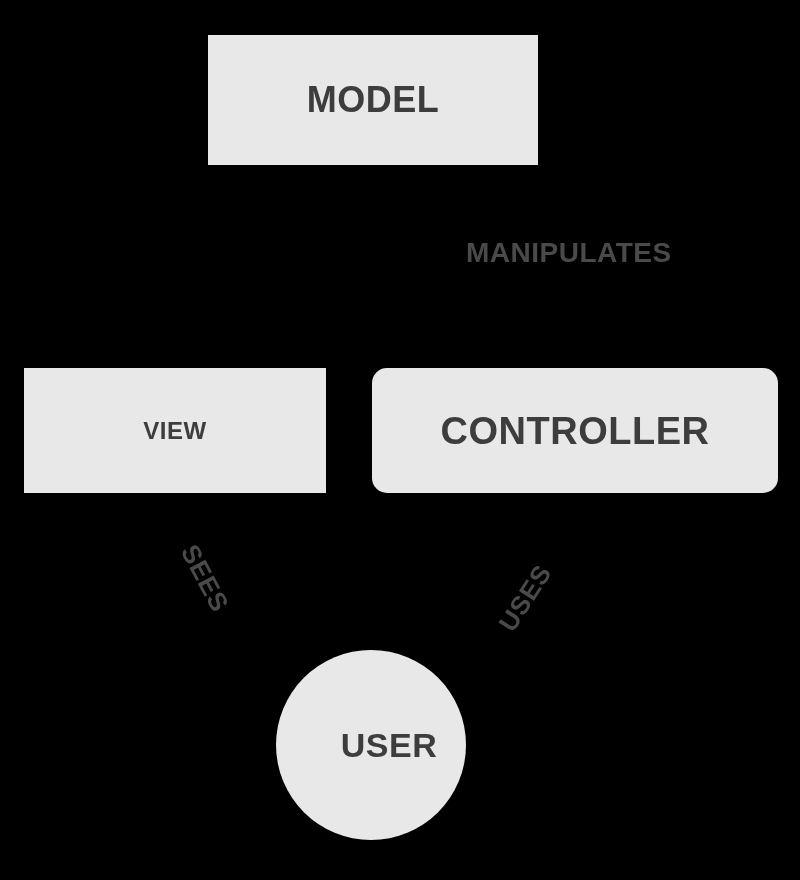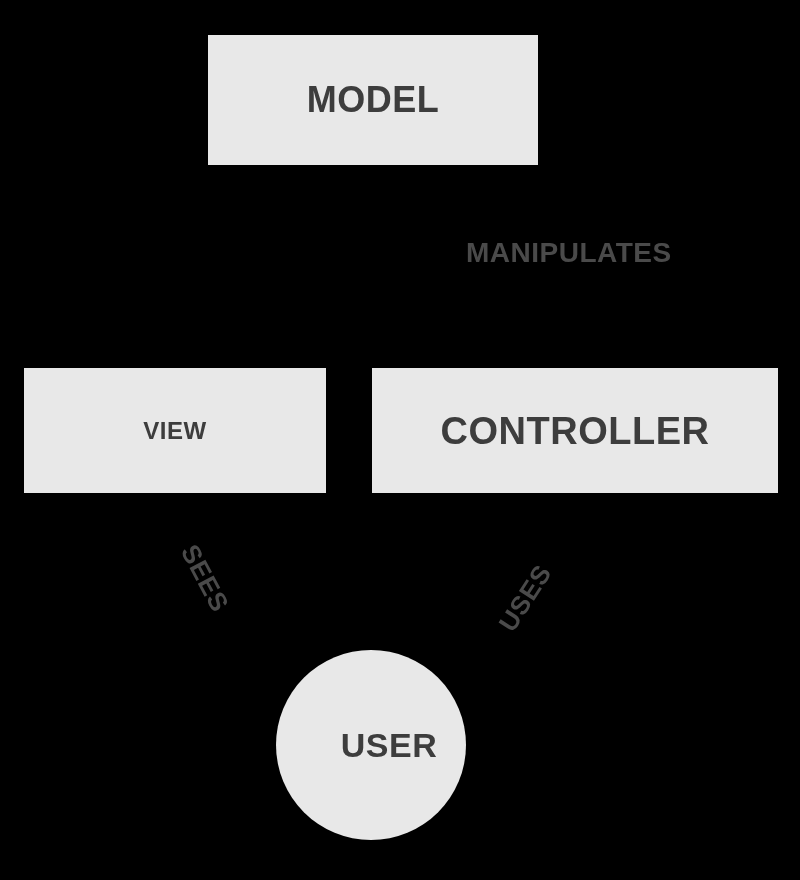--- a/index.html
+++ b/index.html
@@ -51,20 +51,21 @@
     width: 302px;
     height: 125px;
   }
   #node-view .node-label { font-size: 24px; }
 
   #node-controller {
     left: 372px;
     top: 368px;
     width: 406px;
     height: 125px;
+    border-radius: 15px;
   }
   #node-controller .node-label { font-size: 38px; }
 
   
   #node-user {
     position: absolute;
     left: 276px;
     top: 650px;
     width: 190px;
     height: 190px;

